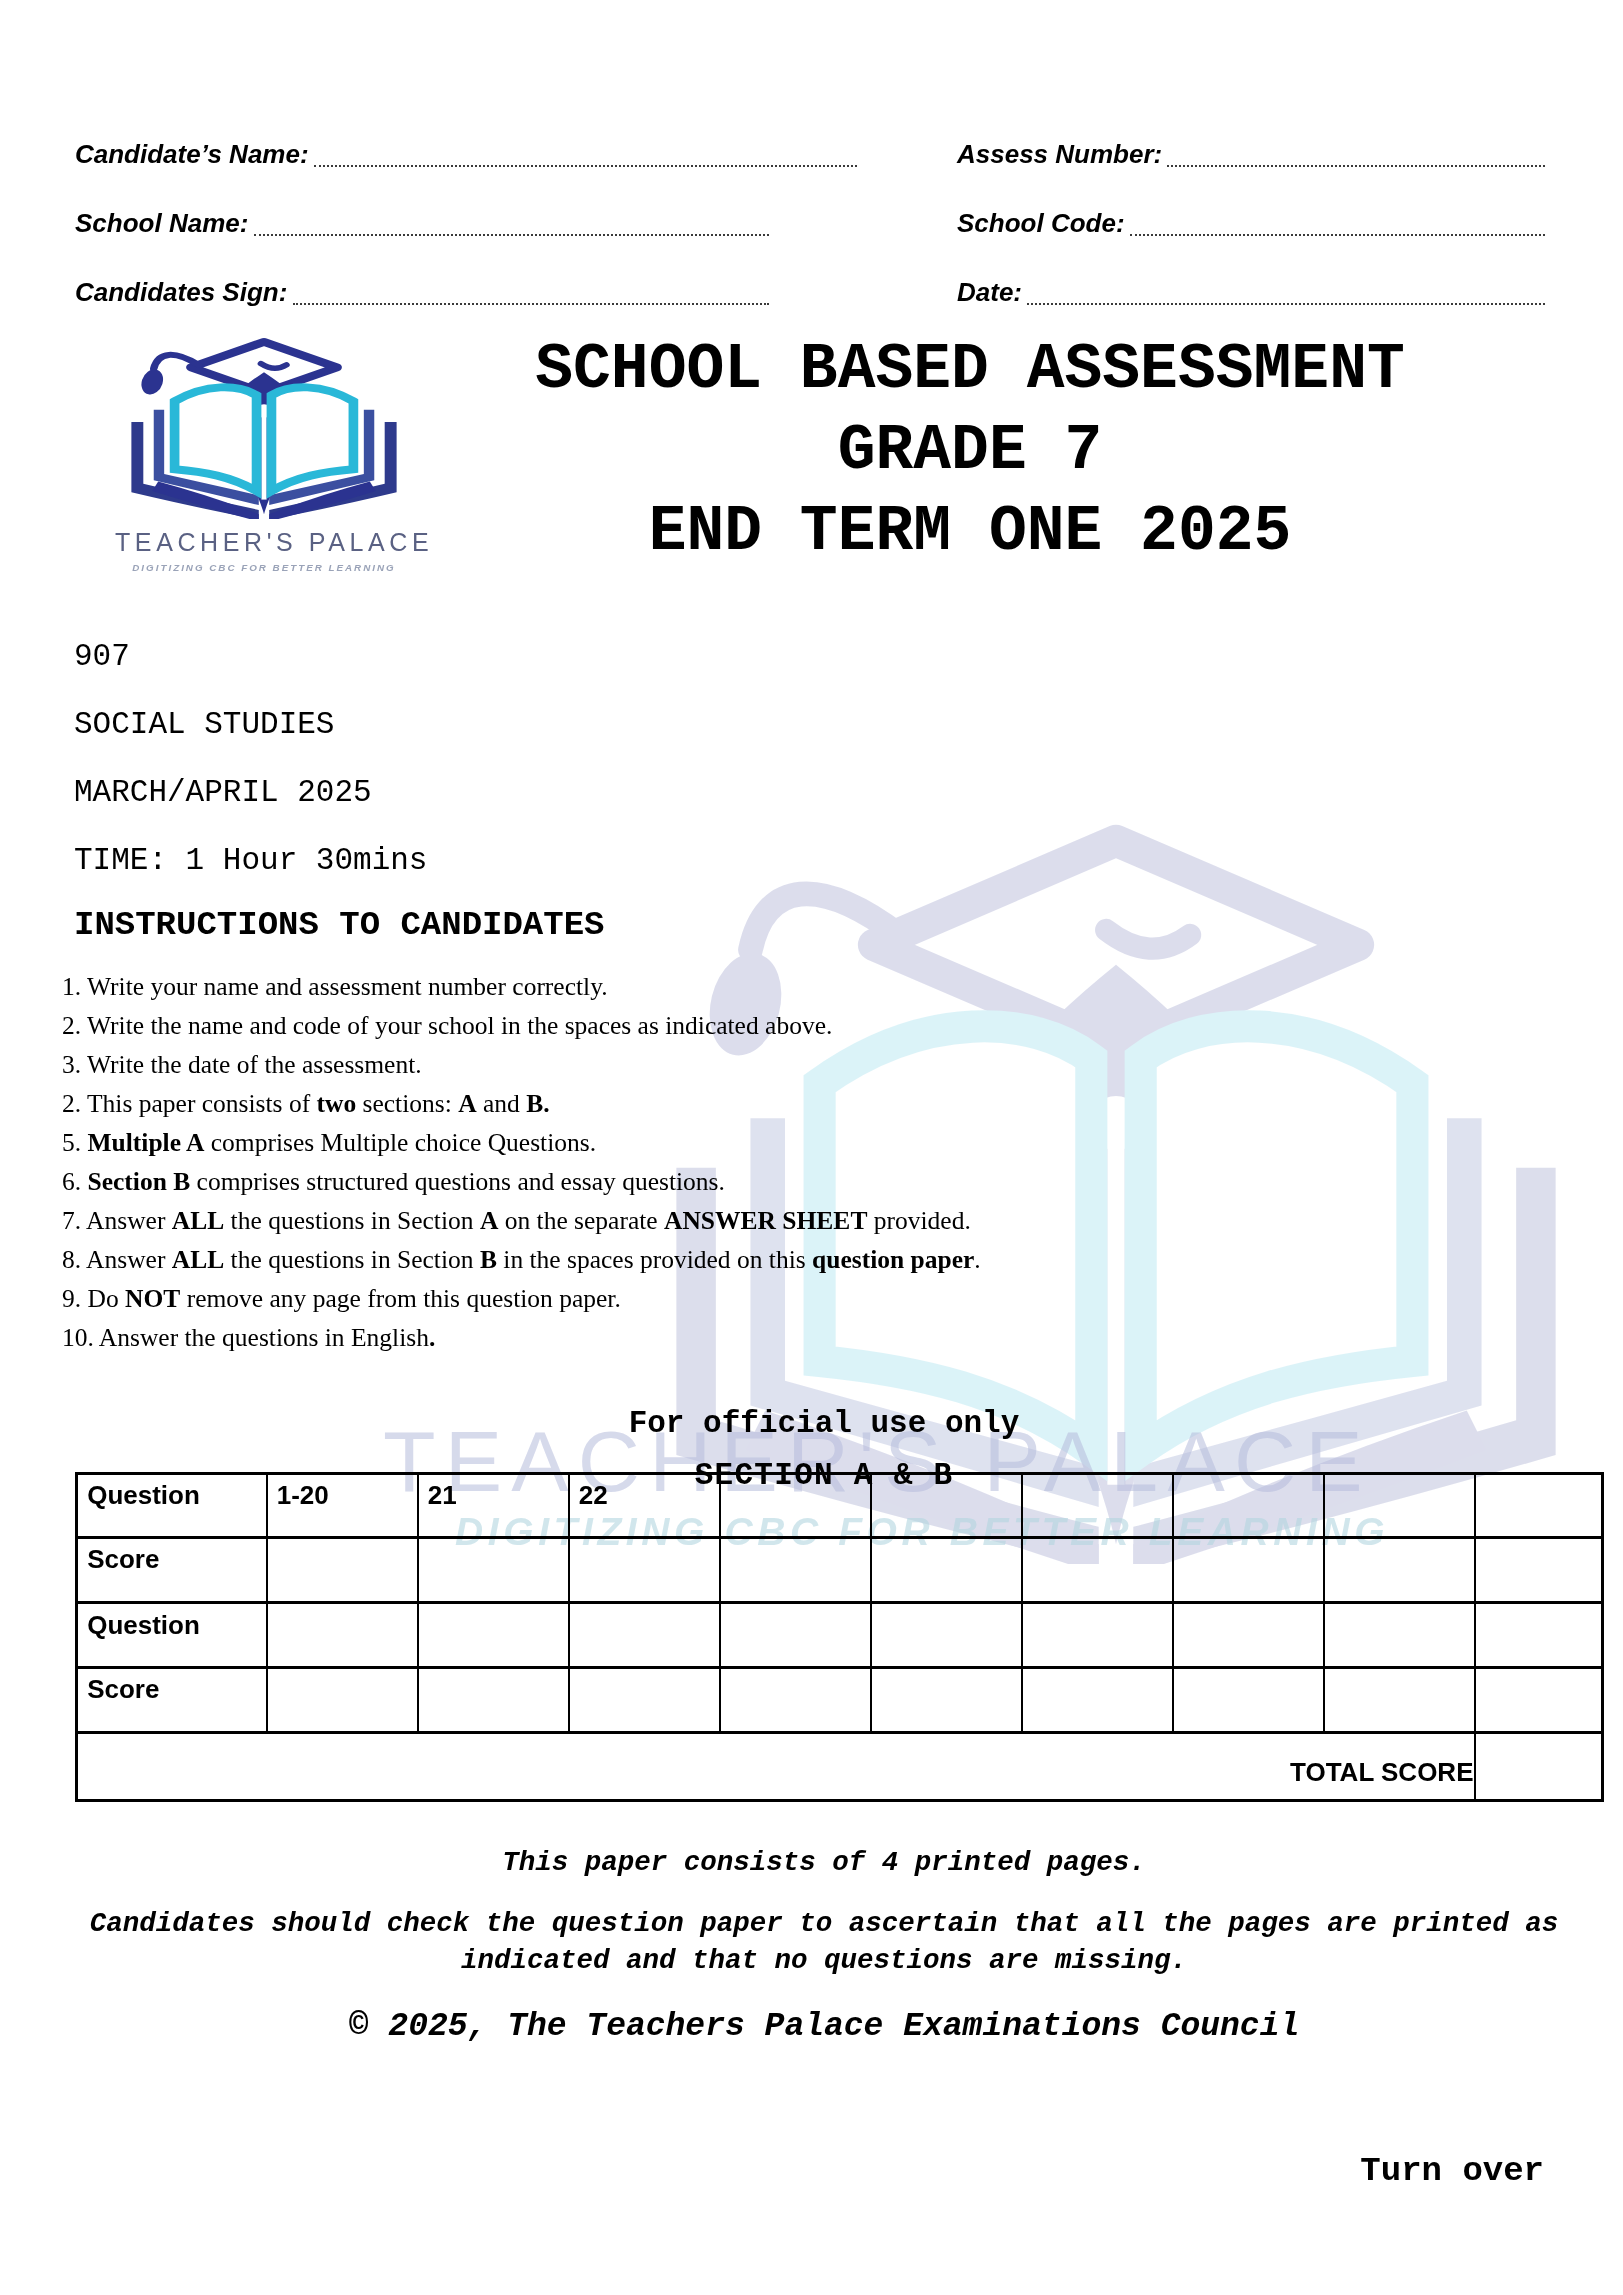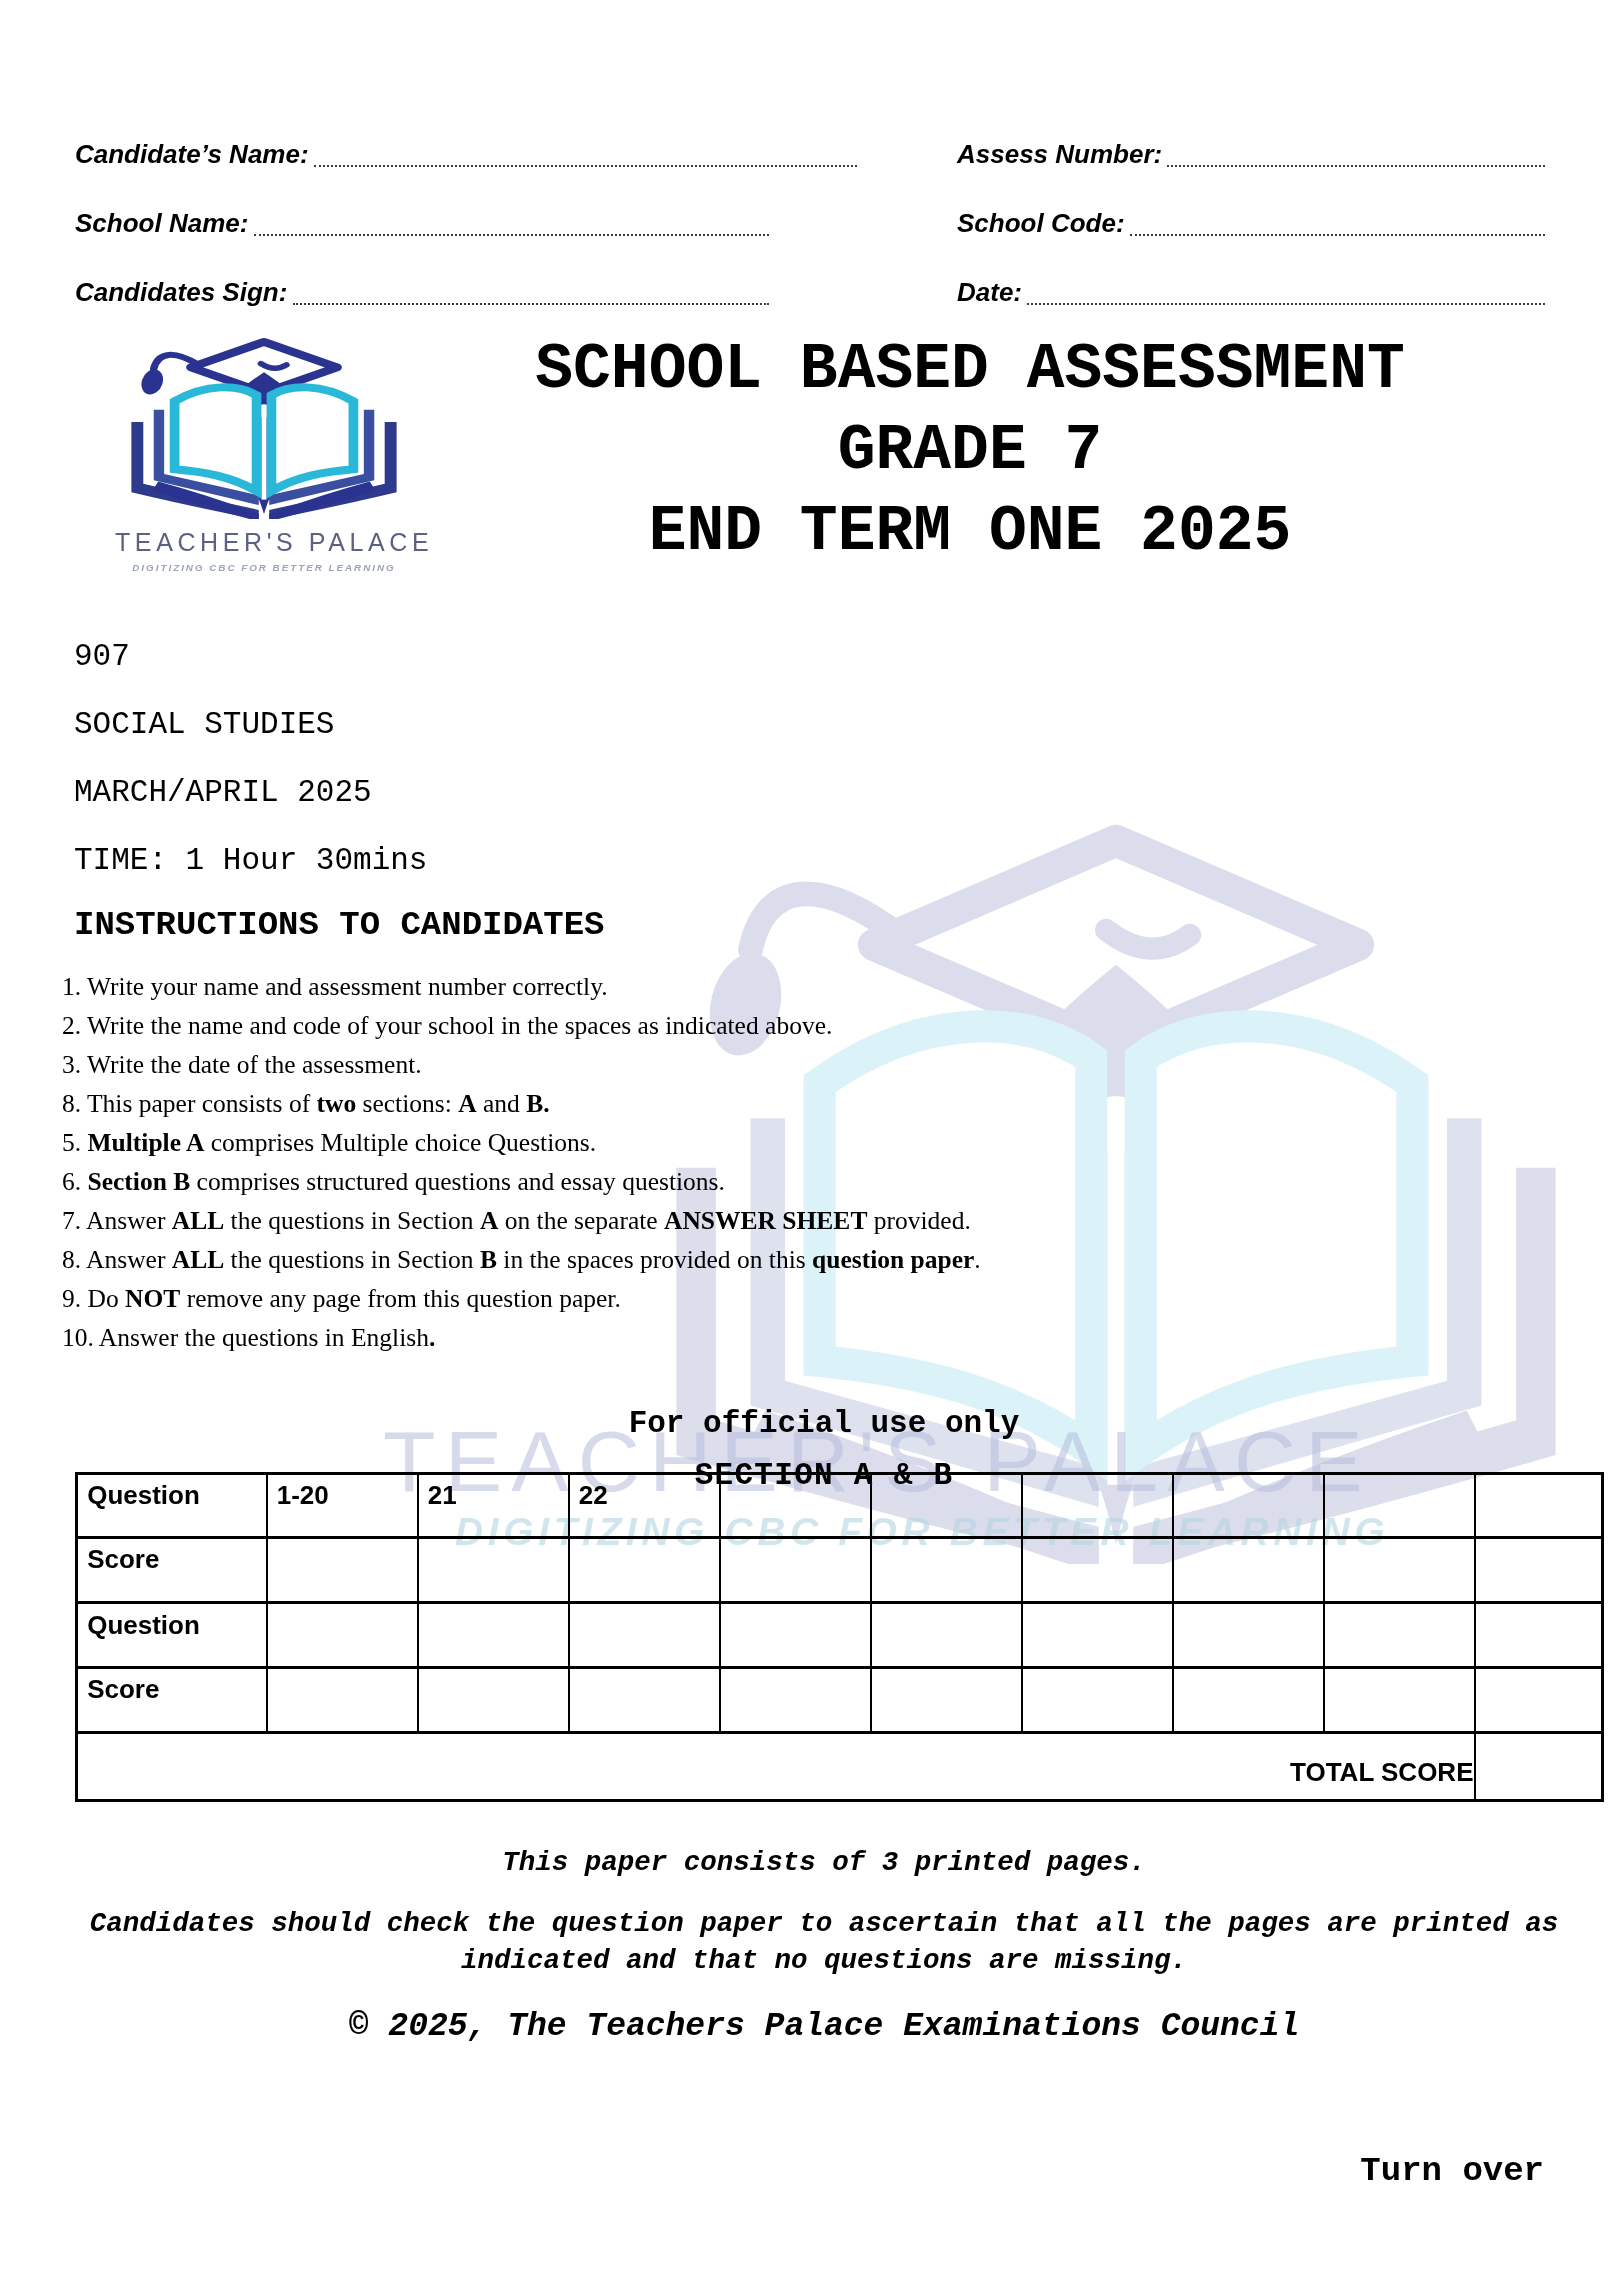--- a/index.html
+++ b/index.html
@@ -177,21 +177,21 @@
     <div>SOCIAL STUDIES</div>
     <div>MARCH/APRIL 2025</div>
     <div>TIME: 1 Hour 30mins</div>
   </div>
 
   <div class="instr-heading">INSTRUCTIONS TO CANDIDATES</div>
   <div class="instructions">
       <div class="instr-line"><span>1. Write your name and assessment number correctly.</span></div>
       <div class="instr-line"><span>2. Write the name and code of your school in the spaces as indicated above.</span></div>
       <div class="instr-line"><span>3. Write the date of the assessment.</span></div>
-      <div class="instr-line"><span>8. This paper consists of </span><b>two</b><span> sections: </span><b>A</b><span> and </span><b>B.</b></div>
+      <div class="instr-line"><span>2. This paper consists of </span><b>two</b><span> sections: </span><b>A</b><span> and </span><b>B.</b></div>
       <div class="instr-line"><span>5. </span><b>Multiple A</b><span> comprises Multiple choice Questions.</span></div>
       <div class="instr-line"><span>6. </span><b>Section B</b><span> comprises structured questions and essay questions.</span></div>
       <div class="instr-line"><span>7. Answer </span><b>ALL</b><span> the questions in Section </span><b>A</b><span> on the separate </span><b>ANSWER SHEET</b><span> provided.</span></div>
       <div class="instr-line"><span>8. Answer </span><b>ALL</b><span> the questions in Section </span><b>B</b><span> in the spaces provided on this </span><b>question paper</b><span>.</span></div>
       <div class="instr-line"><span>9. Do </span><b>NOT</b><span> remove any page from this question paper.</span></div>
       <div class="instr-line"><span>10. Answer the questions in English</span><b>.</b></div>
     </div>
 
   <div class="official">
     <div>For official use only</div>
@@ -260,21 +260,21 @@
       <td></td>
       <td></td>
     </tr>
     <tr class="r-total thick">
       <td class="total-cell" colspan="9">TOTAL SCORE</td>
       <td></td>
     </tr>
   </tbody>
     </table>
 
-  <div class="footer f1">This paper consists of 3 printed pages.</div>
+  <div class="footer f1">This paper consists of 4 printed pages.</div>
   <div class="footer f2">
     <div>Candidates should check the question paper to ascertain that all the pages are printed as</div>
     <div>indicated and that no questions are missing.</div>
   </div>
   <div class="footer fc">© 2025, The Teachers Palace Examinations Council</div>
   <div class="turn-over">Turn over</div>
 
 </div>
 
 

